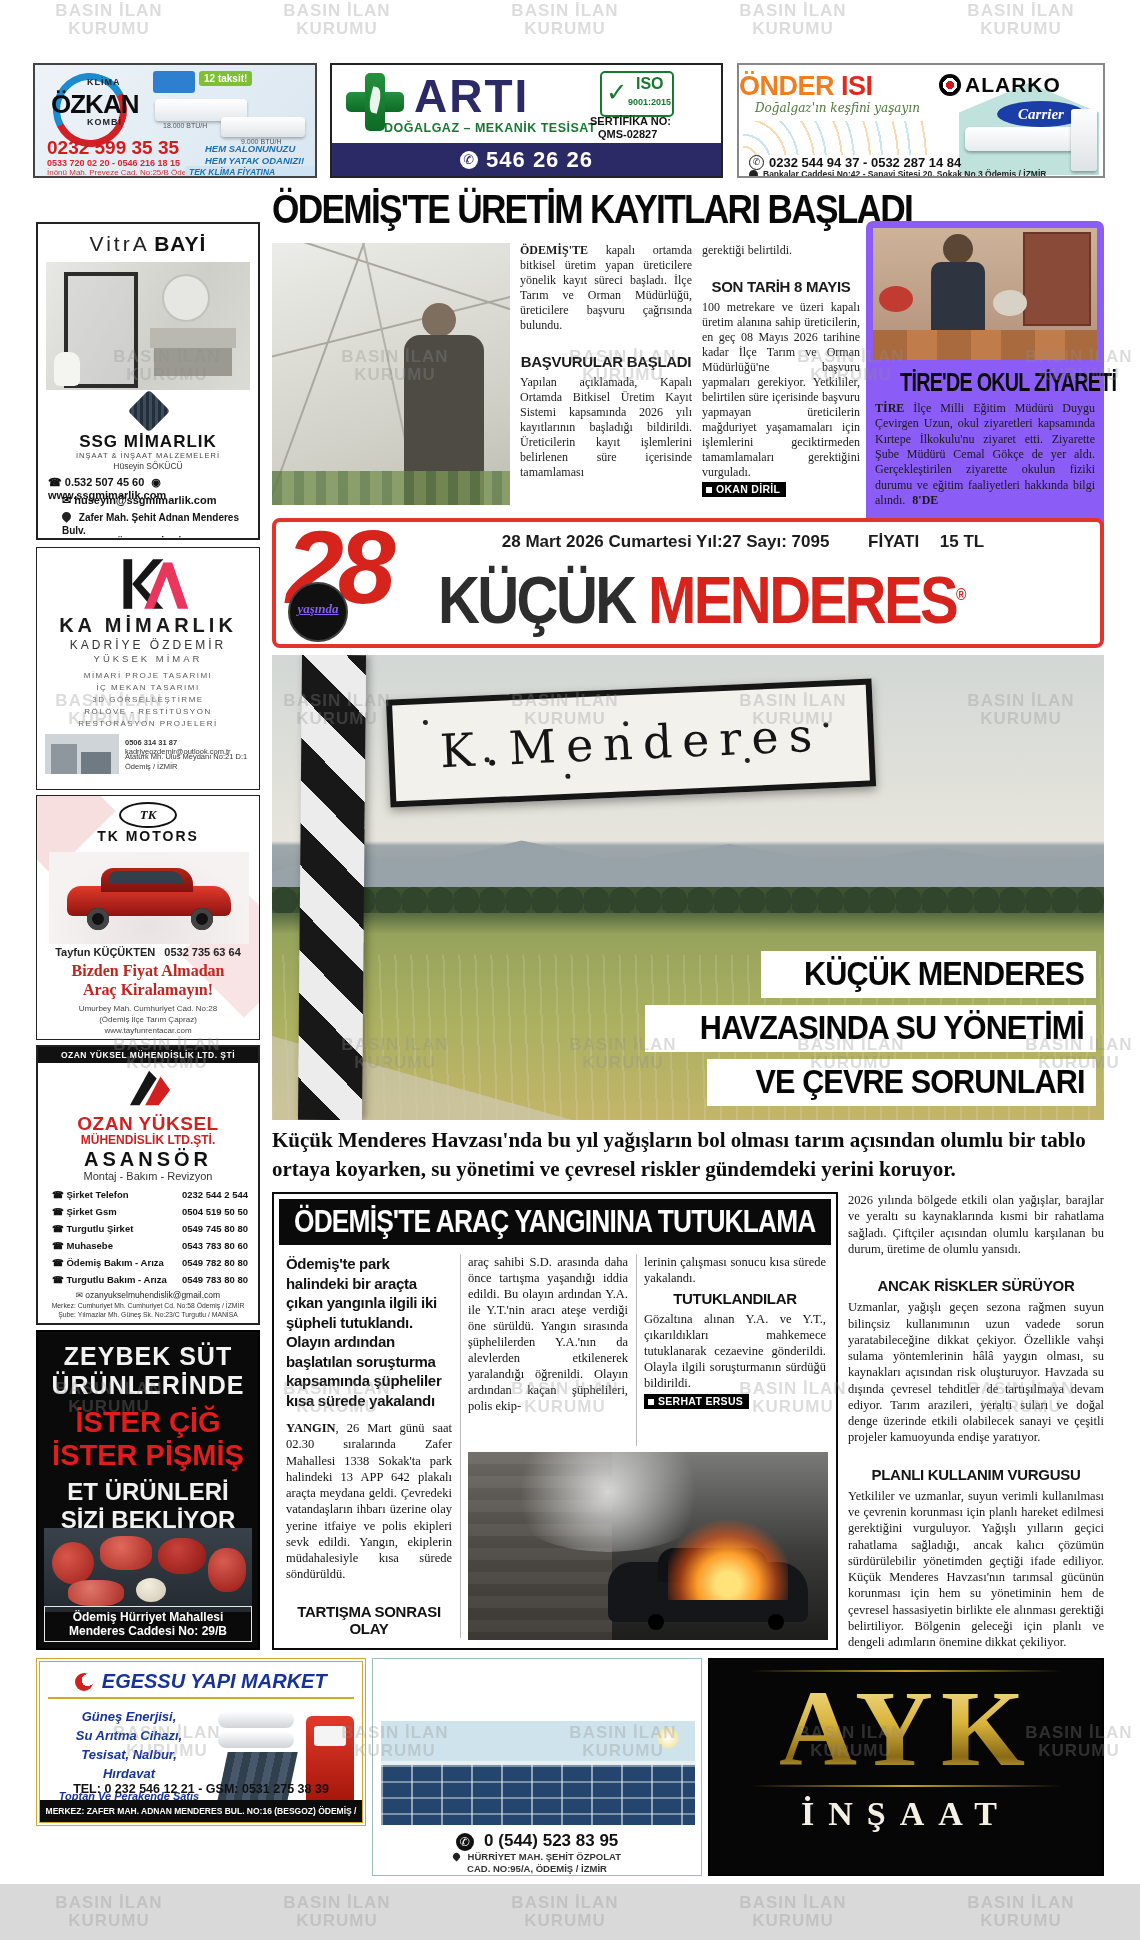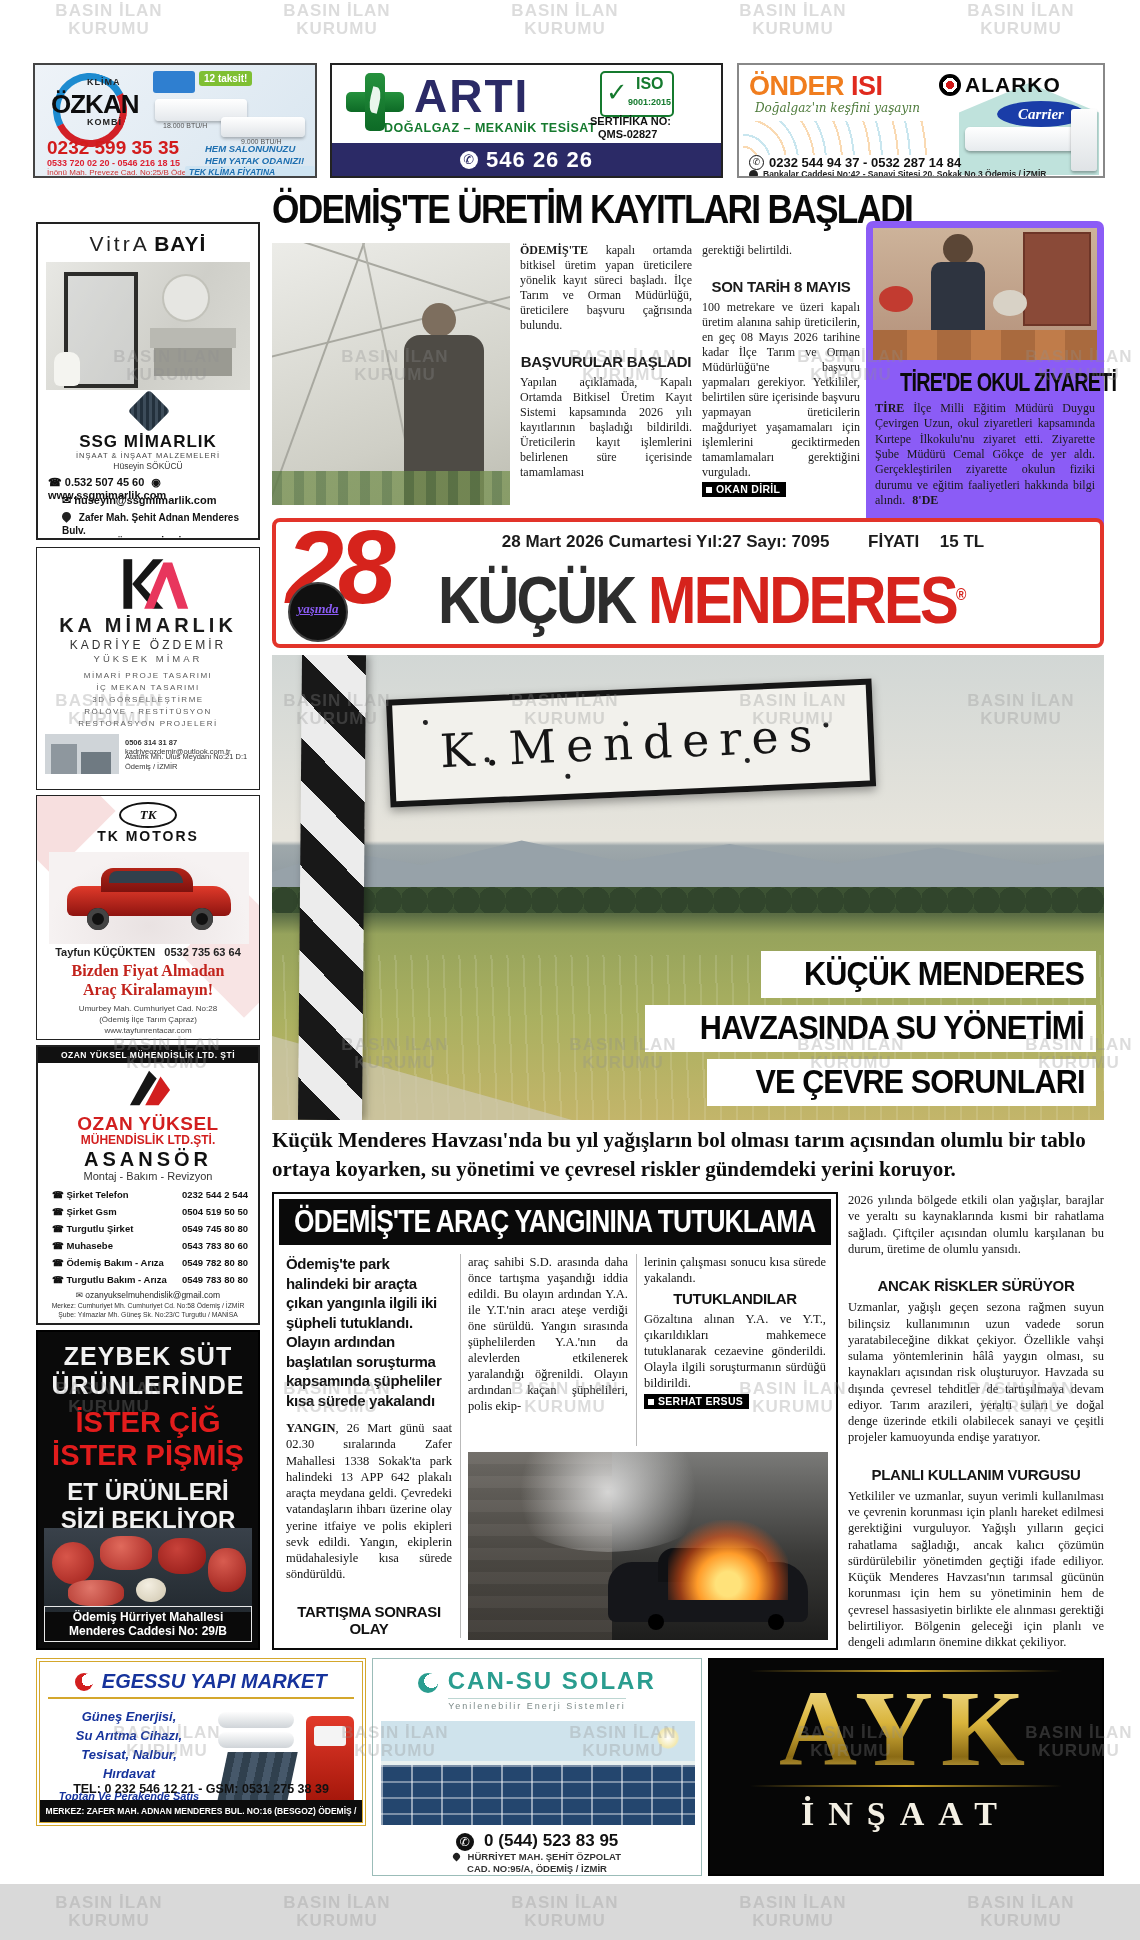--- a/index.html
+++ b/index.html
@@ -64,21 +64,21 @@
     <div class="abs" style="left:258px;top:50px;font:bold 11px 'Liberation Sans',sans-serif;color:#111;">SERTİFİKA NO:</div>
     <div class="abs" style="left:266px;top:63px;font:bold 11px 'Liberation Sans',sans-serif;color:#111;">QMS-02827</div>
     <div class="abs" style="left:0;right:0;bottom:0;height:33px;background:#2b2a66;display:flex;align-items:center;justify-content:center;gap:8px;">
       <span style="width:18px;height:18px;border-radius:50%;background:#fff;color:#2b2a66;font:bold 13px/18px 'DejaVu Sans',sans-serif;text-align:center;">✆</span>
       <span style="font:900 22px 'Liberation Sans',sans-serif;color:#fff;letter-spacing:1px;">546 26 26</span>
     </div>
   </div>
 
   <div class="adbox" style="left:737px;top:63px;width:368px;height:115px;border-color:#888;">
     <div class="abs" style="right:4px;top:18px;width:140px;height:92px;background:#bfe2dc;clip-path:polygon(50% 0,100% 32%,100% 100%,0 100%,0 32%);"></div>
-    <div class="abs" style="left:10px;top:6px;font:900 27px 'Liberation Sans',sans-serif;letter-spacing:-.5px;">
+    <div class="abs" style="left:0;top:6px;font:900 27px 'Liberation Sans',sans-serif;letter-spacing:-.5px;">
       <span style="color:#f07d1e;">ÖNDER</span>
       <span style="color:#e02a1e;">ISI</span>
     </div>
     <div class="abs" style="left:16px;top:36px;font:italic 12px 'DejaVu Serif',serif;color:#4d7a3a;">Doğalgaz'ın keşfini yaşayın</div>
     <div class="abs" style="left:200px;top:8px;display:flex;align-items:center;gap:4px;">
       <span style="width:22px;height:22px;border-radius:50%;background:radial-gradient(circle,#d01818 0 4px,#fff 4px 7px,#000 7px);display:inline-block;"></span>
       <span style="font:900 21px 'Liberation Sans',sans-serif;color:#090909;letter-spacing:1px;">ALARKO</span>
     </div>
     <div class="abs" style="left:258px;top:36px;width:88px;height:26px;background:#1a3da8;border-radius:50%;color:#fff;font:italic bold 15px/26px 'Liberation Serif',serif;text-align:center;">Carrier</div>
     <div class="abs" style="left:4px;top:56px;width:190px;height:34px;opacity:.65;background:repeating-radial-gradient(circle at 0% 120%,transparent 0 14px,rgba(240,150,40,.55) 14px 16px,transparent 16px 26px,rgba(70,170,200,.45) 26px 28px);"></div>
@@ -378,25 +378,20 @@
       <div class="abs" style="left:4px;top:40px;width:70px;height:54px;background:repeating-linear-gradient(90deg,#30404e 0 8px,#46586a 8px 16px);transform:skewX(-12deg);"></div>
     </div>
     <div class="abs" style="left:266px;top:54px;width:48px;height:92px;background:linear-gradient(#e23a2a,#a01408);border-radius:6px;">
       <div class="abs" style="left:8px;top:10px;width:32px;height:20px;background:#f4f4f4;border-radius:3px;"></div>
     </div>
     <div class="abs" style="left:0;right:0;bottom:26px;text-align:center;font:bold 12.5px 'Liberation Sans',sans-serif;color:#111;">TEL: 0 232 546 12 21 - GSM: 0531 275 38 39</div>
     <div class="abs" style="left:0;right:0;bottom:0;height:22px;background:#0c0c0c;color:#fff;font:bold 8.5px/22px 'Liberation Sans',sans-serif;text-align:center;">MERKEZ: ZAFER MAH. ADNAN MENDERES BUL. NO:16 (BESGOZ) ÖDEMİŞ / İZMİR</div>
   </div>
 
   <div class="adbox" style="left:372px;top:1658px;width:330px;height:218px;border-width:1px;border-color:#9bbcb8;">
-    <div class="abs" style="left:0;right:0;top:8px;text-align:center;">
-      <span style="display:inline-block;width:20px;height:20px;border-radius:50%;background:radial-gradient(circle at 66% 40%,#fff 0 7px,#2a9d8f 7px);vertical-align:-4px;margin-right:5px;"></span>
-      <span style="font:600 24px 'Liberation Sans',sans-serif;letter-spacing:2px;color:#2a9d8f;">CAN-SU SOLAR</span>
-      <div style="font:9px 'Liberation Sans',sans-serif;letter-spacing:2px;color:#7c8a88;border-top:1px solid #bcd6d2;display:inline-block;padding-top:2px;">Yenilenebilir Enerji Sistemleri</div>
-    </div>
     <div class="bl-photo" style="left:8px;top:62px;width:314px;height:104px;background:linear-gradient(#cfe3ec 0 38%,#e9f1f0 38% 42%,#24466e 42%);">
       <div class="abs" style="left:0;top:42%;width:100%;height:58%;background:
             repeating-linear-gradient(90deg,rgba(255,255,255,.5) 0 2px,transparent 2px 30px),
             repeating-linear-gradient(rgba(255,255,255,.4) 0 2px,transparent 2px 16px);"></div>
       <div class="abs" style="right:16px;top:6px;width:22px;height:22px;border-radius:50%;background:radial-gradient(#fff,#f3e9b0 60%,transparent 75%);"></div>
     </div>
     <div class="abs" style="left:0;right:0;top:172px;text-align:center;">
       <span style="display:inline-block;width:18px;height:18px;border-radius:50%;background:#111;color:#fff;font:bold 12px/18px 'DejaVu Sans',sans-serif;">✆</span>
       <span style="font:900 17px 'Liberation Sans',sans-serif;color:#111;margin-left:6px;">0 (544) 523 83 95</span>
     </div>

